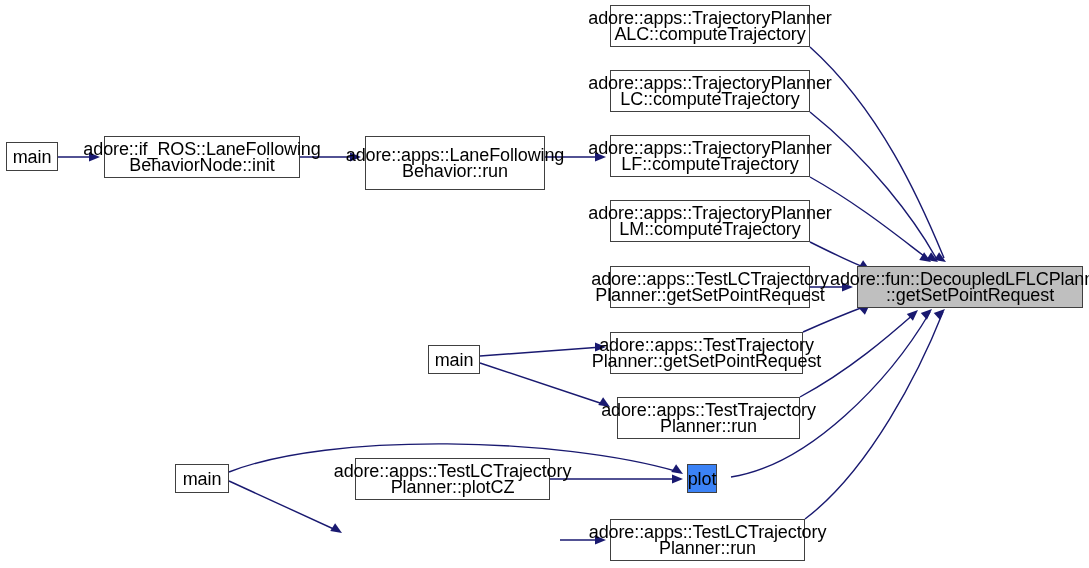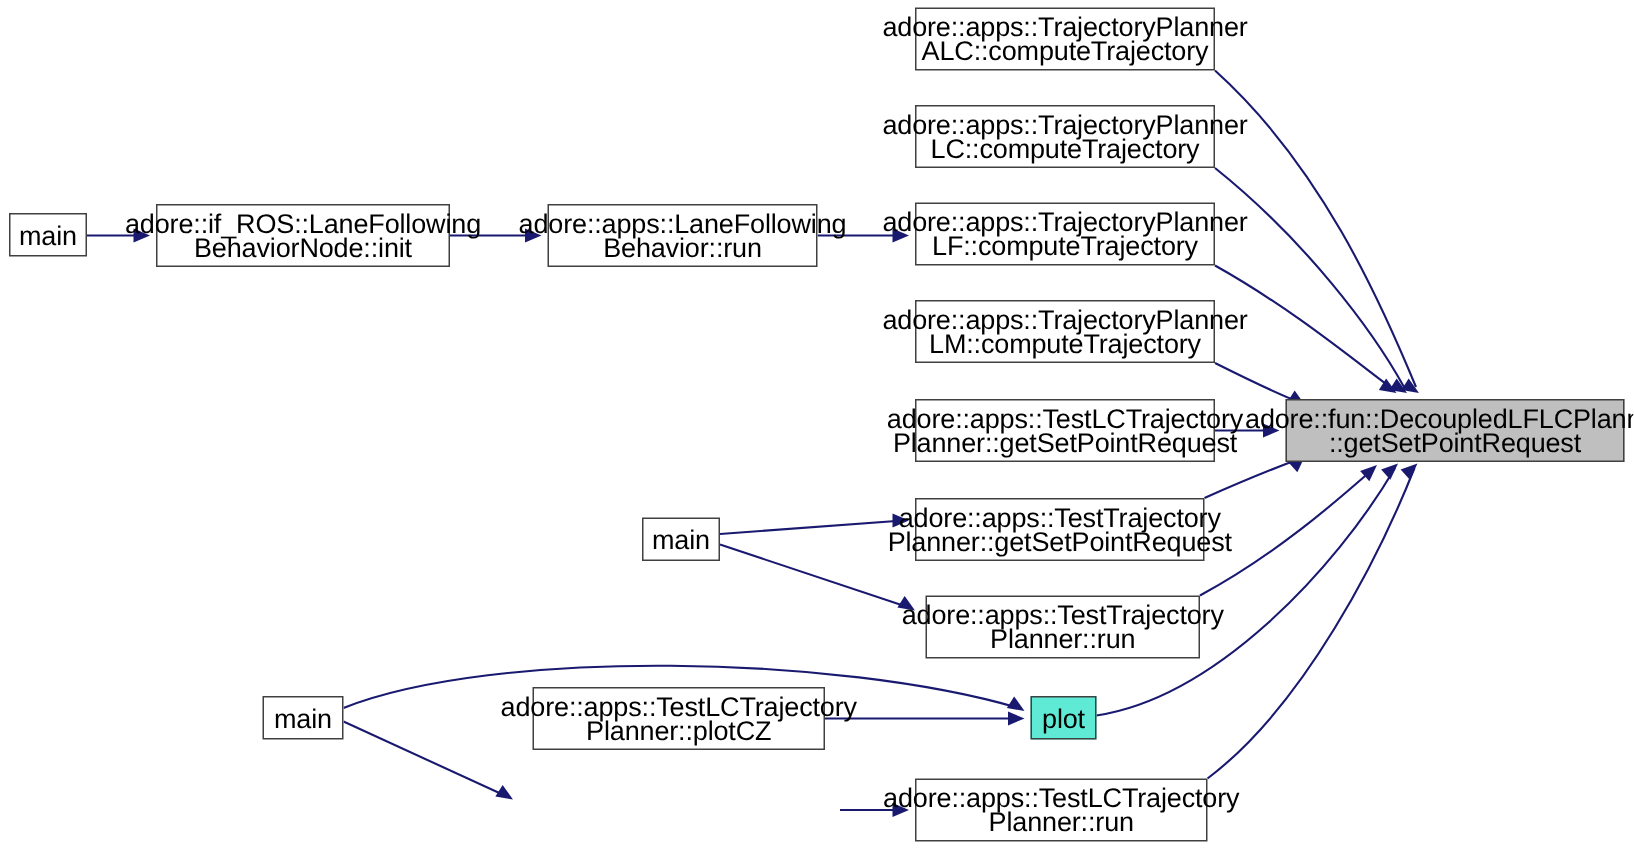--- a/index.html
+++ b/index.html
@@ -126,21 +126,21 @@
         <polygon points="0,0 -11,-4.6 -11,4.6" fill="#191970" transform="translate(606,540) rotate(0)"></polygon>
       </g>
       <g>
         <path d="M805,519 C870,470 920,370 943,312" fill="none" stroke="#191970" stroke-width="1.4"></path>
         <polygon points="0,0 -11,-4.6 -11,4.6" fill="#191970" transform="translate(945,309) rotate(-42)"></polygon>
       </g>
     </svg>
 <div class="node" style="left: 6px; top: 142px; width: 52px; height: 29px; border-color: rgb(64, 64, 64); background: rgb(255, 255, 255); color: rgb(0, 0, 0);"><span class="node-label">main</span></div>
     <div class="node" style="left: 104px; top: 136px; width: 196px; height: 42px; border-color: rgb(64, 64, 64); background: rgb(255, 255, 255); color: rgb(0, 0, 0); align-items: center;"><span class="node-label">adore::if_ROS::LaneFollowing
 BehaviorNode::init</span></div>
-    <div class="node" style="left: 365px; top: 136px; width: 180px; height: 42px; border-color: rgb(64, 64, 64); background: rgb(255, 255, 255); color: rgb(0, 0, 0);"><span class="node-label">adore::apps::LaneFollowing
+    <div class="node" style="left: 365px; top: 136px; width: 180px; height: 54px; border-color: rgb(64, 64, 64); background: rgb(255, 255, 255); color: rgb(0, 0, 0);"><span class="node-label">adore::apps::LaneFollowing
 Behavior::run</span></div>
     <div class="node" style="left: 610px; top: 5px; width: 200px; height: 42px; border-color: rgb(64, 64, 64); background: rgb(255, 255, 255); color: rgb(0, 0, 0);"><span class="node-label">adore::apps::TrajectoryPlanner
 ALC::computeTrajectory</span></div>
     <div class="node" style="left: 610px; top: 70px; width: 200px; height: 42px; border-color: rgb(64, 64, 64); background: rgb(255, 255, 255); color: rgb(0, 0, 0);"><span class="node-label">adore::apps::TrajectoryPlanner
 LC::computeTrajectory</span></div>
     <div class="node" style="left: 610px; top: 135px; width: 200px; height: 42px; border-color: rgb(64, 64, 64); background: rgb(255, 255, 255); color: rgb(0, 0, 0);"><span class="node-label">adore::apps::TrajectoryPlanner
 LF::computeTrajectory</span></div>
     <div class="node" style="left: 610px; top: 200px; width: 200px; height: 42px; border-color: rgb(64, 64, 64); background: rgb(255, 255, 255); color: rgb(0, 0, 0);"><span class="node-label">adore::apps::TrajectoryPlanner
 LM::computeTrajectory</span></div>
     <div class="node" style="left: 610px; top: 266px; width: 200px; height: 42px; border-color: rgb(64, 64, 64); background: rgb(255, 255, 255); color: rgb(0, 0, 0);"><span class="node-label">adore::apps::TestLCTrajectory
@@ -148,16 +148,16 @@
     <div class="node highlight" style="left: 857px; top: 266px; width: 226px; height: 42px; border-color: rgb(64, 64, 64); background: rgb(191, 191, 191); color: rgb(0, 0, 0);"><span class="node-label">adore::fun::DecoupledLFLCPlanner
 ::getSetPointRequest</span></div>
     <div class="node" style="left: 428px; top: 345px; width: 52px; height: 29px; border-color: rgb(64, 64, 64); background: rgb(255, 255, 255); color: rgb(0, 0, 0);"><span class="node-label">main</span></div>
     <div class="node" style="left: 610px; top: 332px; width: 193px; height: 42px; border-color: rgb(64, 64, 64); background: rgb(255, 255, 255); color: rgb(0, 0, 0);"><span class="node-label">adore::apps::TestTrajectory
 Planner::getSetPointRequest</span></div>
     <div class="node" style="left: 617px; top: 397px; width: 183px; height: 42px; border-color: rgb(64, 64, 64); background: rgb(255, 255, 255); color: rgb(0, 0, 0);"><span class="node-label">adore::apps::TestTrajectory
 Planner::run</span></div>
     <div class="node" style="left: 175px; top: 464px; width: 54px; height: 29px; border-color: rgb(64, 64, 64); background: rgb(255, 255, 255); color: rgb(0, 0, 0);"><span class="node-label">main</span></div>
     <div class="node" style="left: 355px; top: 458px; width: 195px; height: 42px; border-color: rgb(64, 64, 64); background: rgb(255, 255, 255); color: rgb(0, 0, 0);"><span class="node-label">adore::apps::TestLCTrajectory
 Planner::plotCZ</span></div>
-    <div class="node" style="left: 687px; top: 464px; width: 44px; height: 29px; border-color: rgb(64, 64, 64); background: #5eead4; color: rgb(0, 0, 0);"><span class="node-label">plot</span></div>
+    <div class="node" style="left: 687px; top: 464px; width: 30px; height: 29px; border-color: rgb(64, 64, 64); background: #3b82f6; color: rgb(0, 0, 0);"><span class="node-label">plot</span></div>
     <div class="node" style="left: 610px; top: 519px; width: 195px; height: 42px; border-color: rgb(64, 64, 64); background: rgb(255, 255, 255); color: rgb(0, 0, 0);"><span class="node-label">adore::apps::TestLCTrajectory
 Planner::run</span></div>
   </div>
 
 </body></html>

